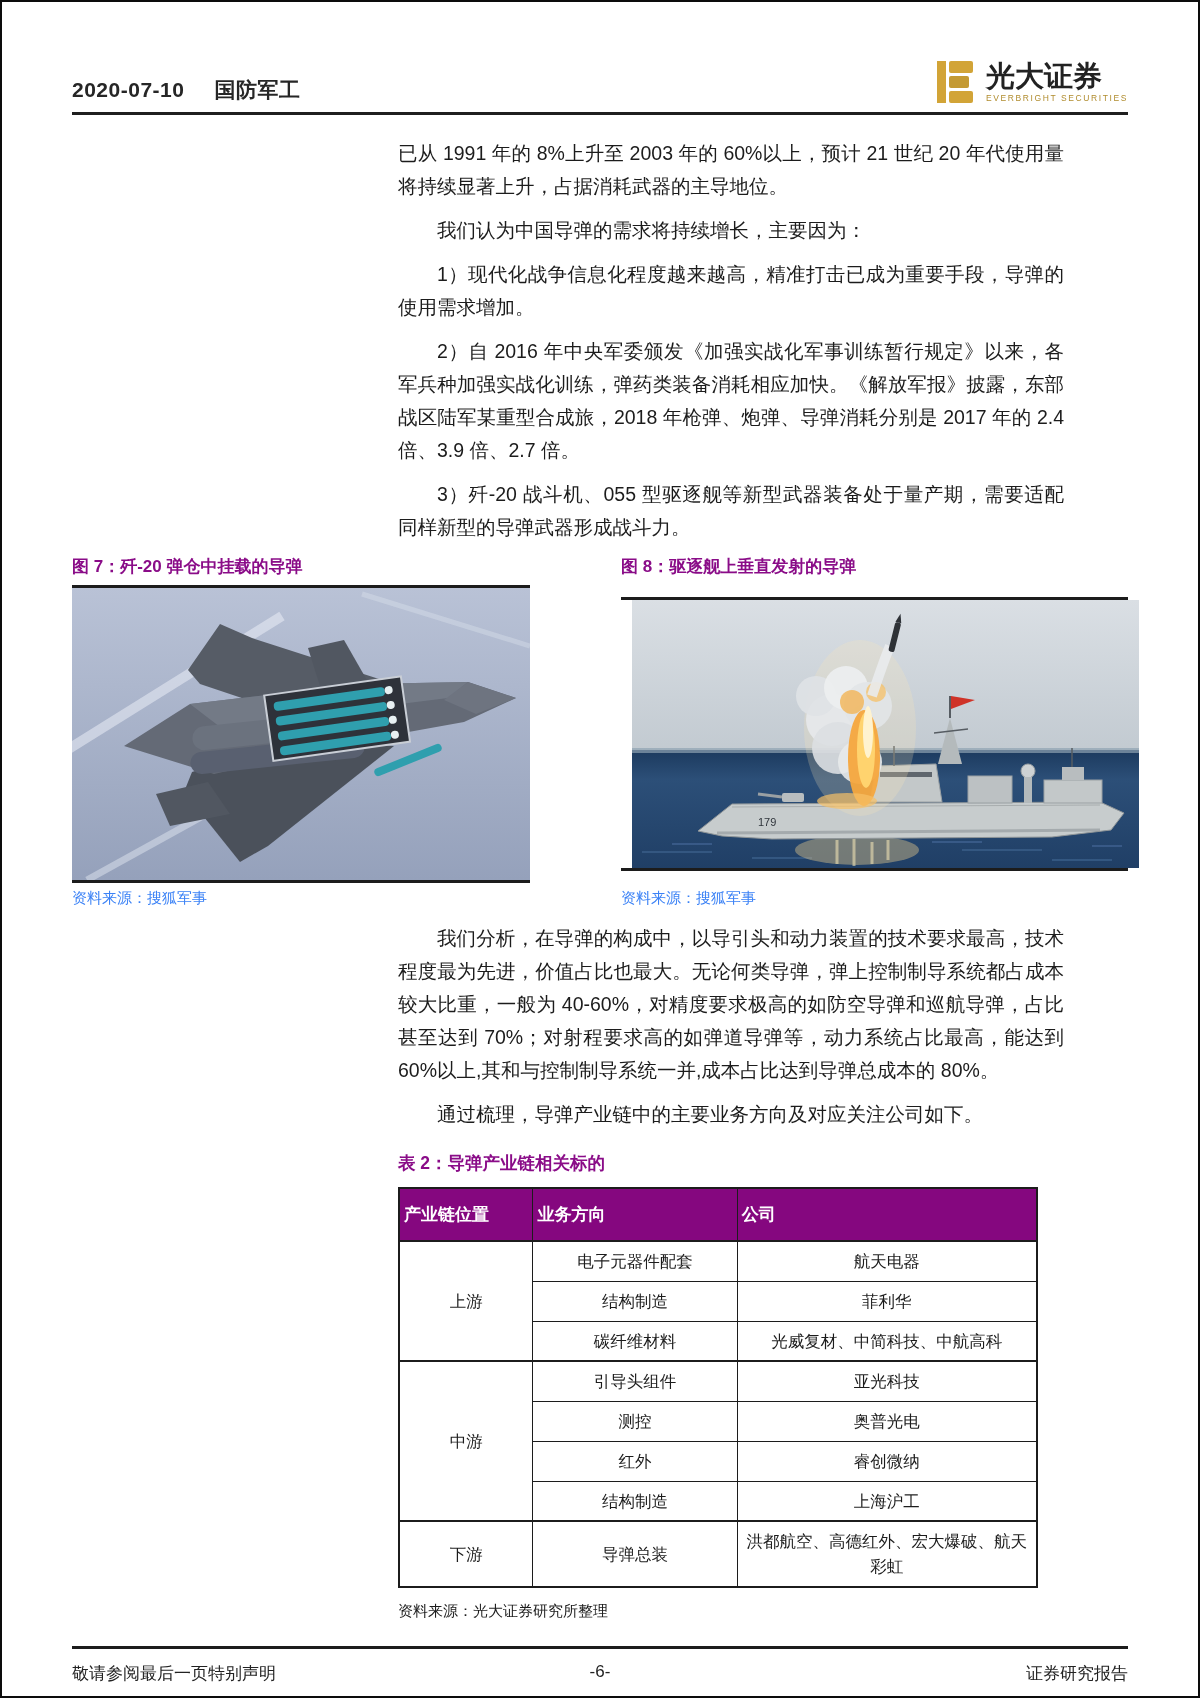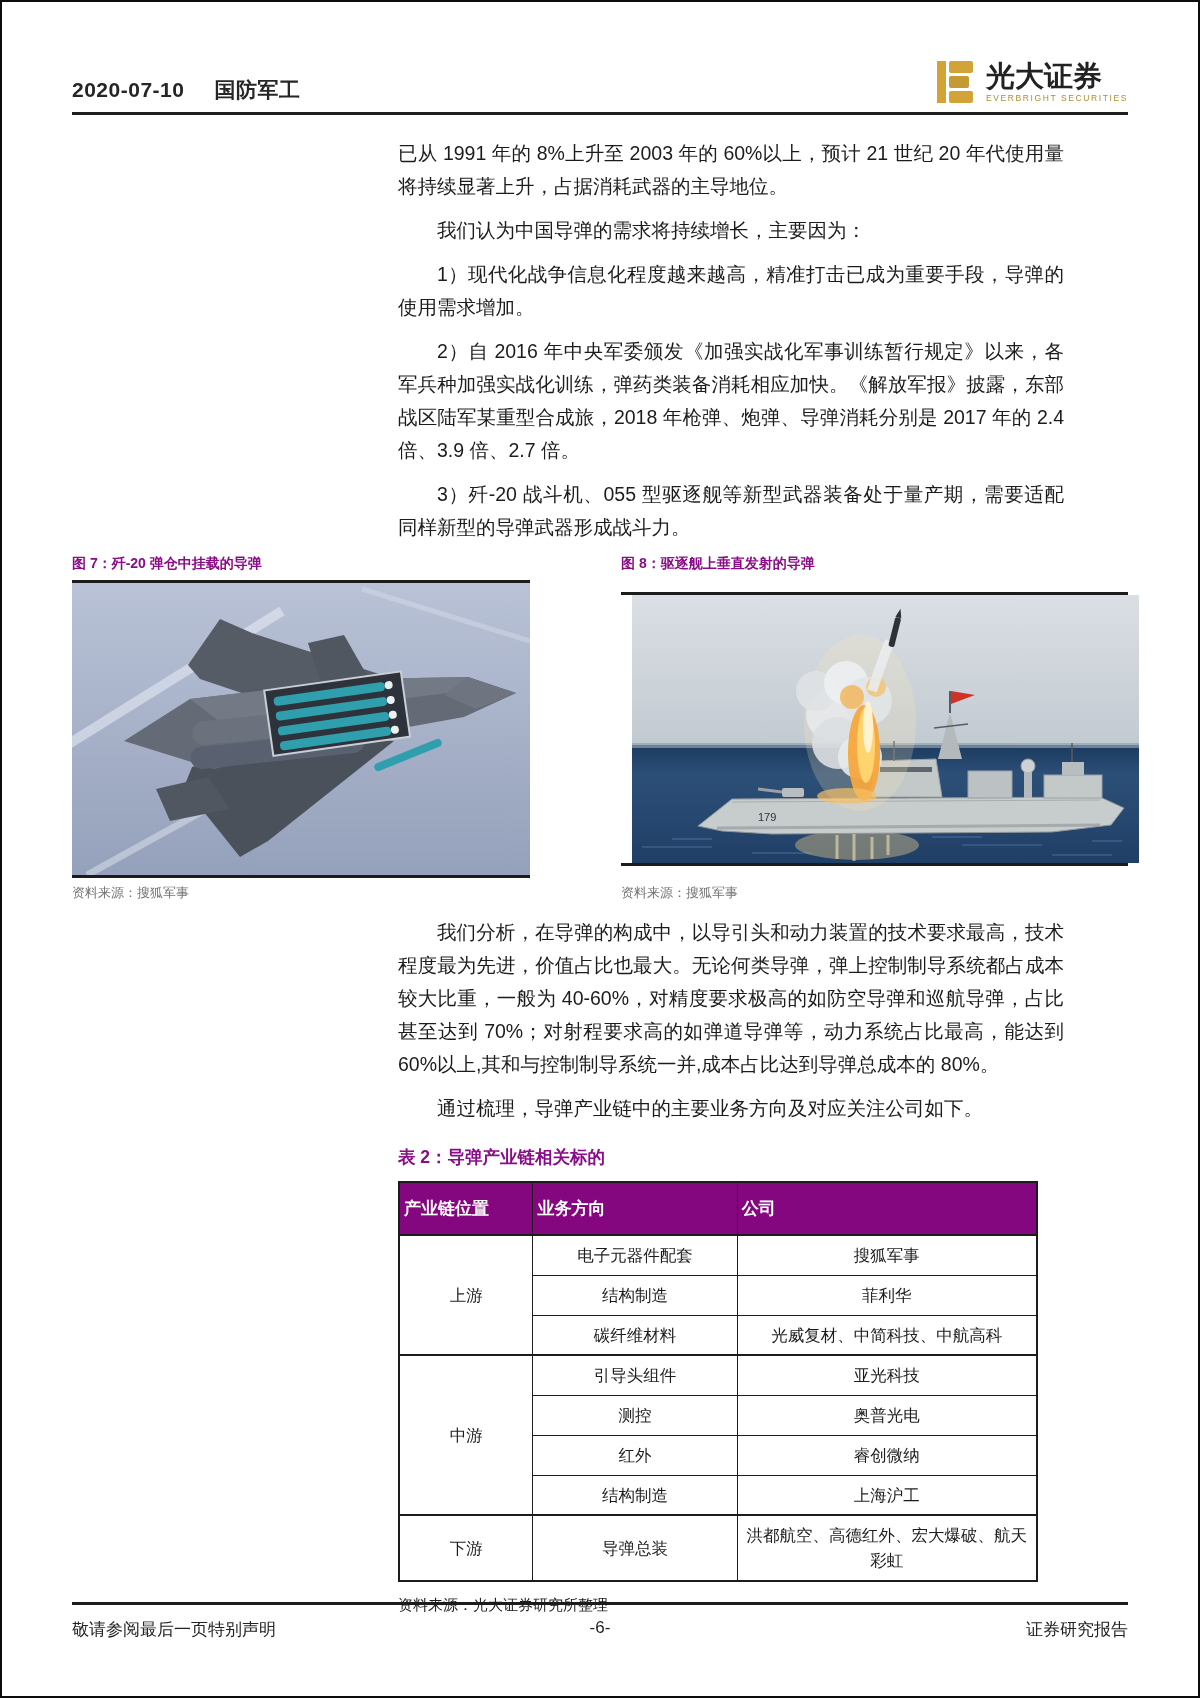--- a/index.html
+++ b/index.html
@@ -22,34 +22,34 @@
   .content{ padding:0 70px; }
   .text-col{ margin-left:326px; width:666px; font-size:19.5px; line-height:33px; text-align:justify; color:#1c1c1c;}
   .text-col p{ margin:0 0 11px; }
   .indent{ text-indent:2em; }
   .first-block{ margin-top:22px; }
   .after-figs{ margin-top:14px; }
   
   .figures-row{ margin-top:2px; display:flex; justify-content:space-between; }
   .fig{ margin:0; display:flex; flex-direction:column; }
   .fig7{ width:458px; } .fig8{ width:507px; }
-  .fig-caption{ color:#8A0C88; font-weight:bold; font-size:14px; margin-bottom:7px; }
+  .fig-caption{ color:#8A0C88; font-weight:bold; font-size:17px; margin-bottom:7px; }
   .fig-body{ border-top:3px solid #1c1c1c; border-bottom:3px solid #1c1c1c; font-size:0; }
   .fig8 .fig-body{ margin:12px 0;padding-left:11px; }
-  .fig-source{ font-size:13px; margin-top:6px; color:#737373; font-family:Liberation Mono, monospace;}
+  .fig-source{ font-size:15px; margin-top:6px; color:#3b82f6; font-family:Liberation Mono, monospace;}
   
   .tbl-title{ color:#8A0C88; font-weight:bold; font-size:17.5px; margin:16px 0 7px; }
   table.chain{ width:640px; border-collapse:collapse; border:2px solid #1c1c1c; font-size:16.5px; table-layout:fixed;}
   table.chain th{ background:#85077F; color:#fff; font-weight:bold; font-size:17px; padding:9px 4px; border:1px solid #1c1c1c;}
   table.chain td{ border:1px solid #1c1c1c; text-align:center; padding:7px 8px; line-height:1.5; }
   table.chain tr.group-start td{ border-top:2px solid #1c1c1c; }
   .tbl-source{ font-size:15px; margin-top:7px; font-family:"Liberation Serif","DejaVu Serif",serif;}
   
   .footer{
-    position:absolute; left:70px; right:70px; top:1600px;
+    position:absolute; left:70px; right:70px; top:1644px;
     border-top:3px solid #1c1c1c; padding-top:13px; font-size:17px; color:#222;
     display:flex; justify-content:space-between;
   }
   .footer-center{ position:absolute; left:50%; transform:translateX(-50%); }
 </style>
 </head>
 <body>
 
 <div class="page">
 
@@ -213,21 +213,21 @@
           <tr>
             <th>产业链位置</th>
             <th>业务方向</th>
             <th>公司</th>
           </tr>
         </thead>
         <tbody>
           <tr class="group-start">
             <td rowspan="3">上游</td>
             <td>电子元器件配套</td>
-            <td>搜狐军事</td>
+            <td>航天电器</td>
           </tr>
           <tr>
             <td>结构制造</td>
             <td>菲利华</td>
           </tr>
           <tr>
             <td>碳纤维材料</td>
             <td>光威复材、中简科技、中航高科</td>
           </tr>
           <tr class="group-start">

